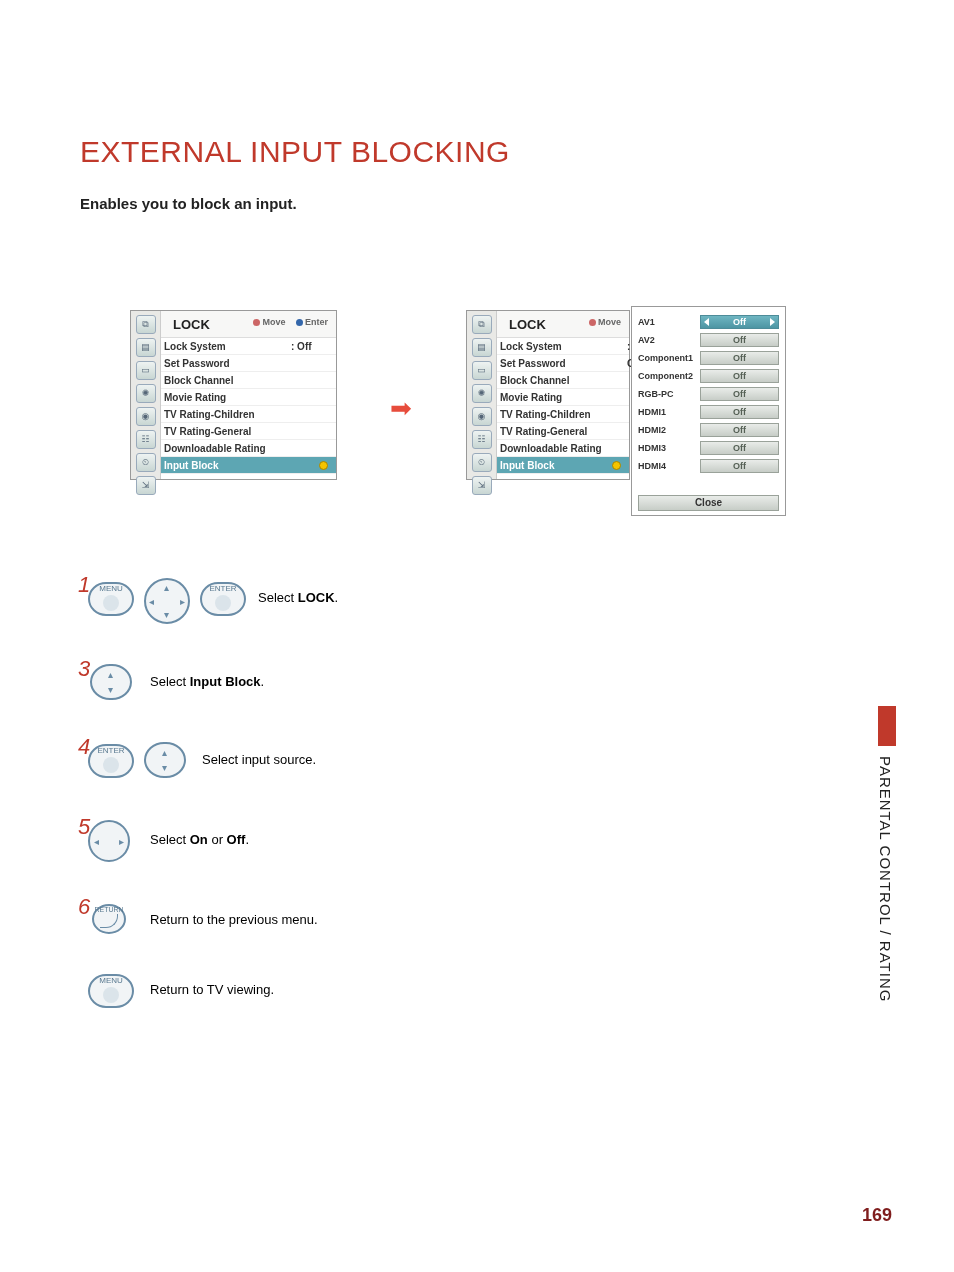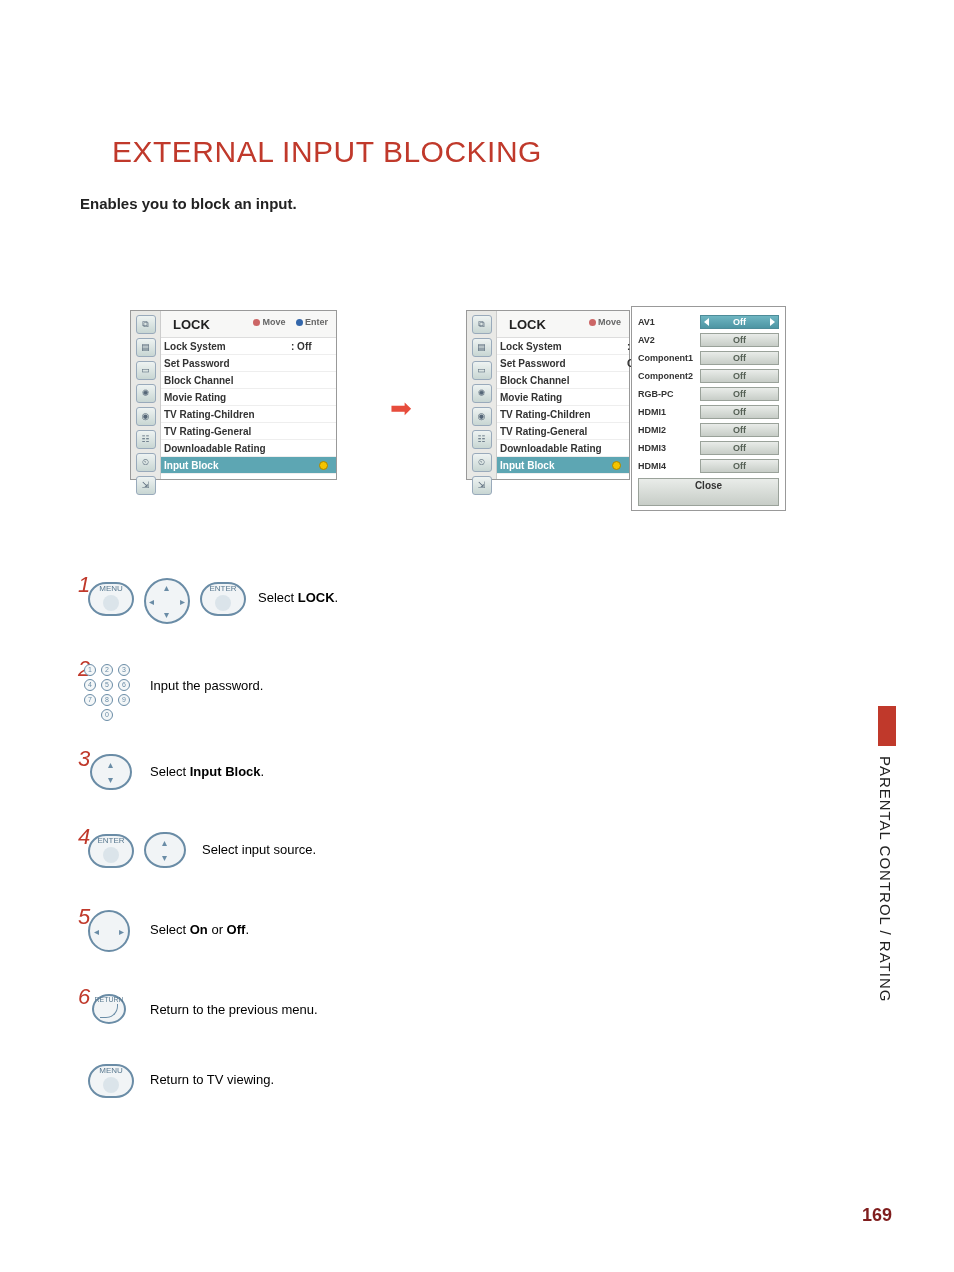--- a/index.html
+++ b/index.html
@@ -12,21 +12,20 @@
     color: #222;
   }
   .page-title {
     position: absolute;
     left: 80px;
     top: 135px;
     font-size: 30px;
     font-weight: 500;
     color: #c0392b;
     letter-spacing: 0.5px;
-    margin-left: 32px;
   }
   .page-subtitle {
     position: absolute;
     left: 80px;
     top: 195px;
     font-size: 15px;
     font-weight: 600;
     color: #222;
   }
 
@@ -150,22 +149,22 @@
   .ip-btn.active::before, .ip-btn.active::after {
     content: "";
     position: absolute; top: 2px;
     width: 0; height: 0;
     border-top: 4px solid transparent;
     border-bottom: 4px solid transparent;
   }
   .ip-btn.active::before { left: 3px; border-right: 5px solid #fff; }
   .ip-btn.active::after  { right: 3px; border-left: 5px solid #fff; }
   .ip-close {
-    margin-top: 3px;
-    height: 28px;
+    margin-top: 20px;
+    height: 16px;
     background: linear-gradient(#e9ece9,#c7cdc7);
     border: 1px solid #9aa29a;
     font-size: 10px;
     font-weight: 700;
     text-align: center;
     line-height: 14px;
     color: #333;
   }
 
   
@@ -397,38 +396,20 @@
     </div>
     <div class="rbtn oval" style="left:122px; top:4px;">
       <span>ENTER</span>
       <div class="inner"></div>
     </div>
     <div class="txt" style="left:180px; top:12px;">
       <span>Select </span><b>LOCK</b><span>.</span>
     </div>
   </div>
 
-  <div class="step" style="height:56px;">
-    <div class="num">2</div>
-    <div class="numgrid" style="top:2px;">
-      <div>1</div>
-        <div>2</div>
-        <div>3</div>
-      <div>4</div>
-        <div>5</div>
-        <div>6</div>
-      <div>7</div>
-        <div>8</div>
-        <div>9</div>
-      <div class="empty"></div>
-        <div>0</div>
-        <div class="empty"></div>
-    </div>
-    <div class="txt" style="left:72px; top:16px;">Input the password.</div>
-  </div>
 
   <div class="step" style="height:44px;">
     <div class="num">3</div>
     <div class="udpad" style="left:12px; top:2px;">
       <span class="u">▴</span>
         <span class="d">▾</span>
     </div>
     <div class="txt" style="left:72px; top:12px;">
       <span>Select </span><b>Input Block</b><span>.</span>
     </div>

